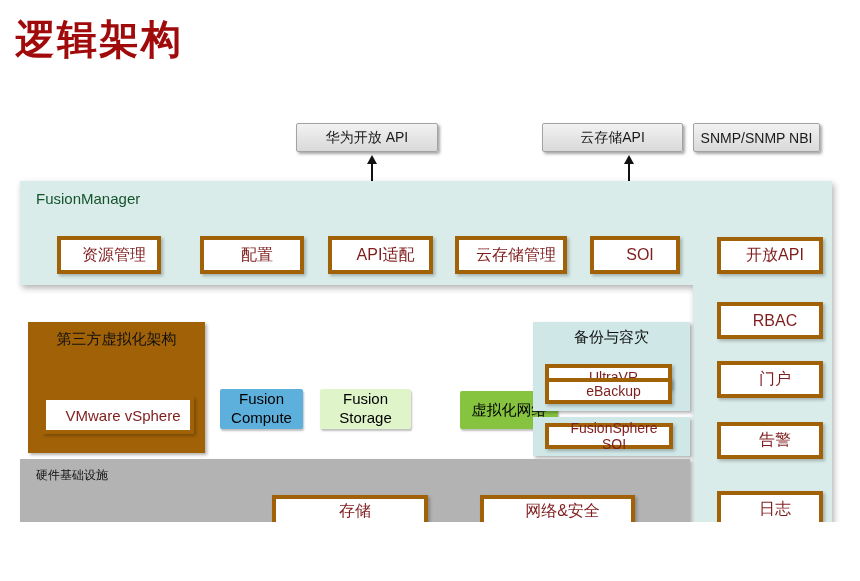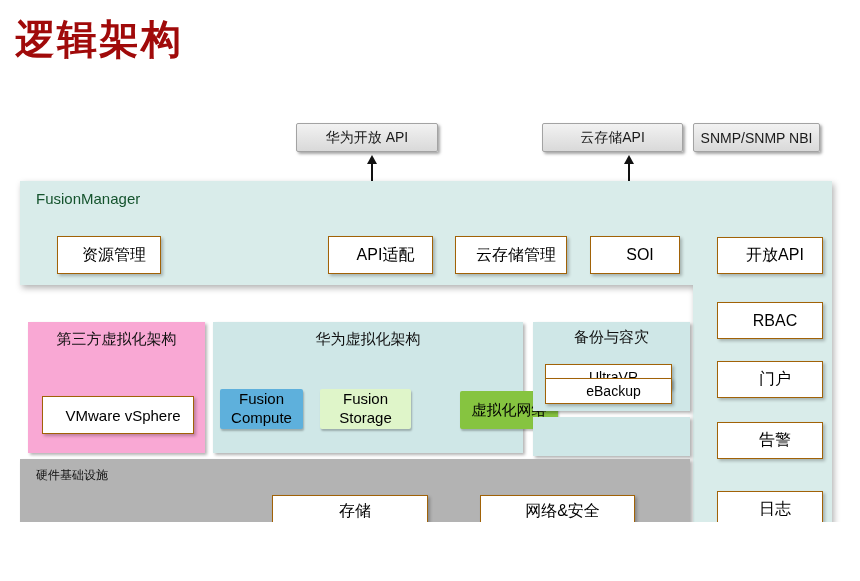--- a/index.html
+++ b/index.html
@@ -32,38 +32,38 @@
 
   
   .teal-wrap { position:absolute; left:0; top:0; width:860px; height:581px;
                filter:drop-shadow(2px 3px 3px rgba(0,0,0,0.30)); pointer-events:none; }
   .teal-band { position:absolute; left:20px; top:181px; width:812px; height:104px; background:#D9ECEA; }
   .teal-col  { position:absolute; left:693px; top:285px; width:139px; height:273px; background:#D9ECEA; }
 
   .fm-label { position:absolute; left:36px; top:190px; font-size:15px; color:#14532d; }
 
   
-  .box { position:absolute; background:#ffffff; border:1px solid #a16207;
+  .box { position:absolute; background:#ffffff; border:4px solid #a16207;
          box-shadow:2px 2px 3px rgba(0,0,0,0.25);
          display:flex; align-items:center; justify-content:center;
-         font-size:16px; color:#000000; text-align:center;padding-left:10px; }
+         font-size:16px; color:#7f1d1d; text-align:center;padding-left:10px; }
   .row1 { top:236px; height:38px; }
   .m1 { left:57px;  width:104px; }
   .m2 { left:200px; width:104px; }
   .m3 { left:328px; width:105px; }
   .m4 { left:455px; width:112px; }
   .m5 { left:590px; width:90px;  }
   .colbox { left:717px; width:106px; height:37px; }
   .c1 { top:237px; } .c2 { top:302px; } .c3 { top:361px; } .c4 { top:422px; } .c5 { top:491px; }
 
   
   .panel { position:absolute; box-shadow:2px 2px 3px rgba(0,0,0,0.30); }
   .panel .plabel { position:absolute; left:0; right:0; top:8px; text-align:center;
                    font-size:15px; color:#111; }
-  .p-gray  { left:28px;  top:322px; width:177px; height:131px; background:#f9a8d4; }
+  .p-gray  { left:28px;  top:322px; width:177px; height:131px; background:#a16207; }
   .p-cyan1 { left:213px; top:322px; width:310px; height:131px; background:#CFE7E7; }
   .p-cyan2 { left:533px; top:322px; width:157px; height:89px;  background:#CFE7E7; }
   .p-cyan2 .plabel { top:6px; }
   .p-cyan3 { left:533px; top:417px; width:157px; height:39px;  background:#CFE7E7; }
 
   .vmware { left:42px; top:396px; width:152px; height:38px; font-size:15px; }
 
   .chip { position:absolute; border-radius:2px; display:flex; align-items:center; justify-content:center;
           text-align:center; font-size:15px; color:#000; line-height:1.25;
           box-shadow:1px 2px 2px rgba(0,0,0,0.25); }
@@ -113,49 +113,48 @@
   </div>
 
   <div class="teal-wrap">
     <div class="teal-band"></div>
     <div class="teal-col"></div>
   </div>
 
   <div class="fm-label">FusionManager</div>
 
   <div class="box row1 m1">资源管理</div>
+  <div class="box row1 m2">配置</div>
   <div class="box row1 m3">API适配</div>
   <div class="box row1 m4">云存储管理</div>
   <div class="box row1 m5">SOI</div>
 
   <div class="box colbox c1">开放API</div>
   <div class="box colbox c2">RBAC</div>
   <div class="box colbox c3">门户</div>
   <div class="box colbox c4">告警</div>
   <div class="box colbox c5">日志</div>
 
   <div class="panel p-gray">
     <div class="plabel">第三方虚拟化架构</div>
   </div>
   <div class="box vmware">VMware vSphere</div>
 
-  <div class="panel p-cyan1">
-    <div class="plabel">华为虚拟化架构</div>
-  </div>
   <div class="chip chip-blue">Fusion Compute</div>
   <div class="chip chip-pale">Fusion Storage</div>
   <div class="chip chip-green">虚拟化网络</div>
 
   <div class="panel p-cyan2">
     <div class="plabel">备份与容灾</div>
   </div>
   <div class="box smbox ultravr">UltraVR</div>
   <div class="box smbox ebackup">eBackup</div>
 
   <div class="panel p-cyan3"></div>
+  <div class="box smbox fssoi">FusionSphere SOI</div>
 
   <div class="panel p-hw">
     <div class="hw-label">硬件基础设施</div>
   </div>
   <div class="box h1">服务器</div>
   <div class="box h2">存储</div>
   <div class="box h3">网络&amp;安全</div>
 
 
 </div>

